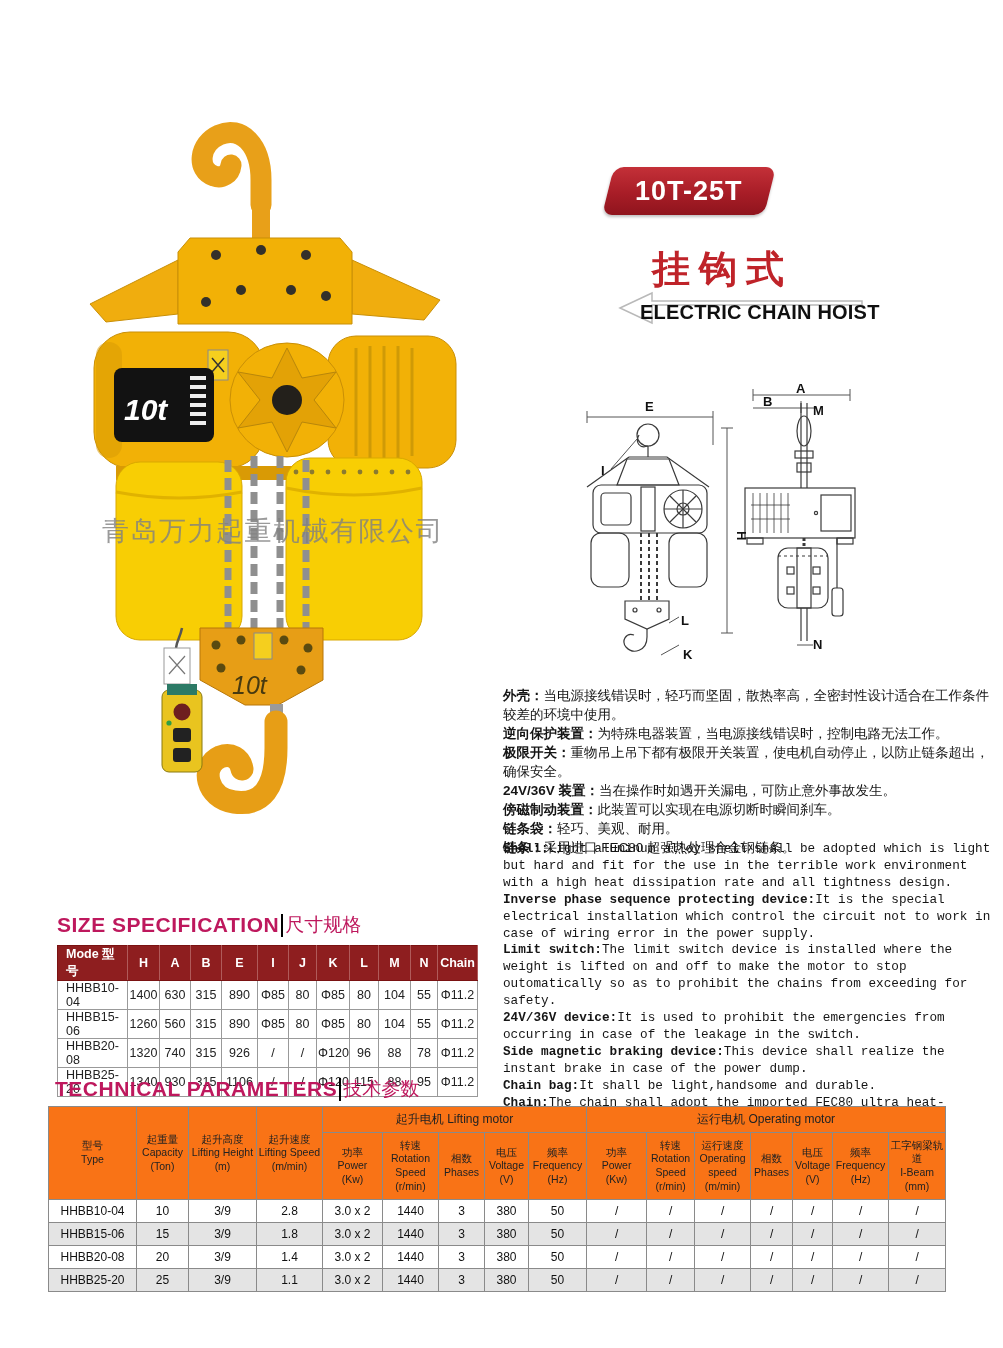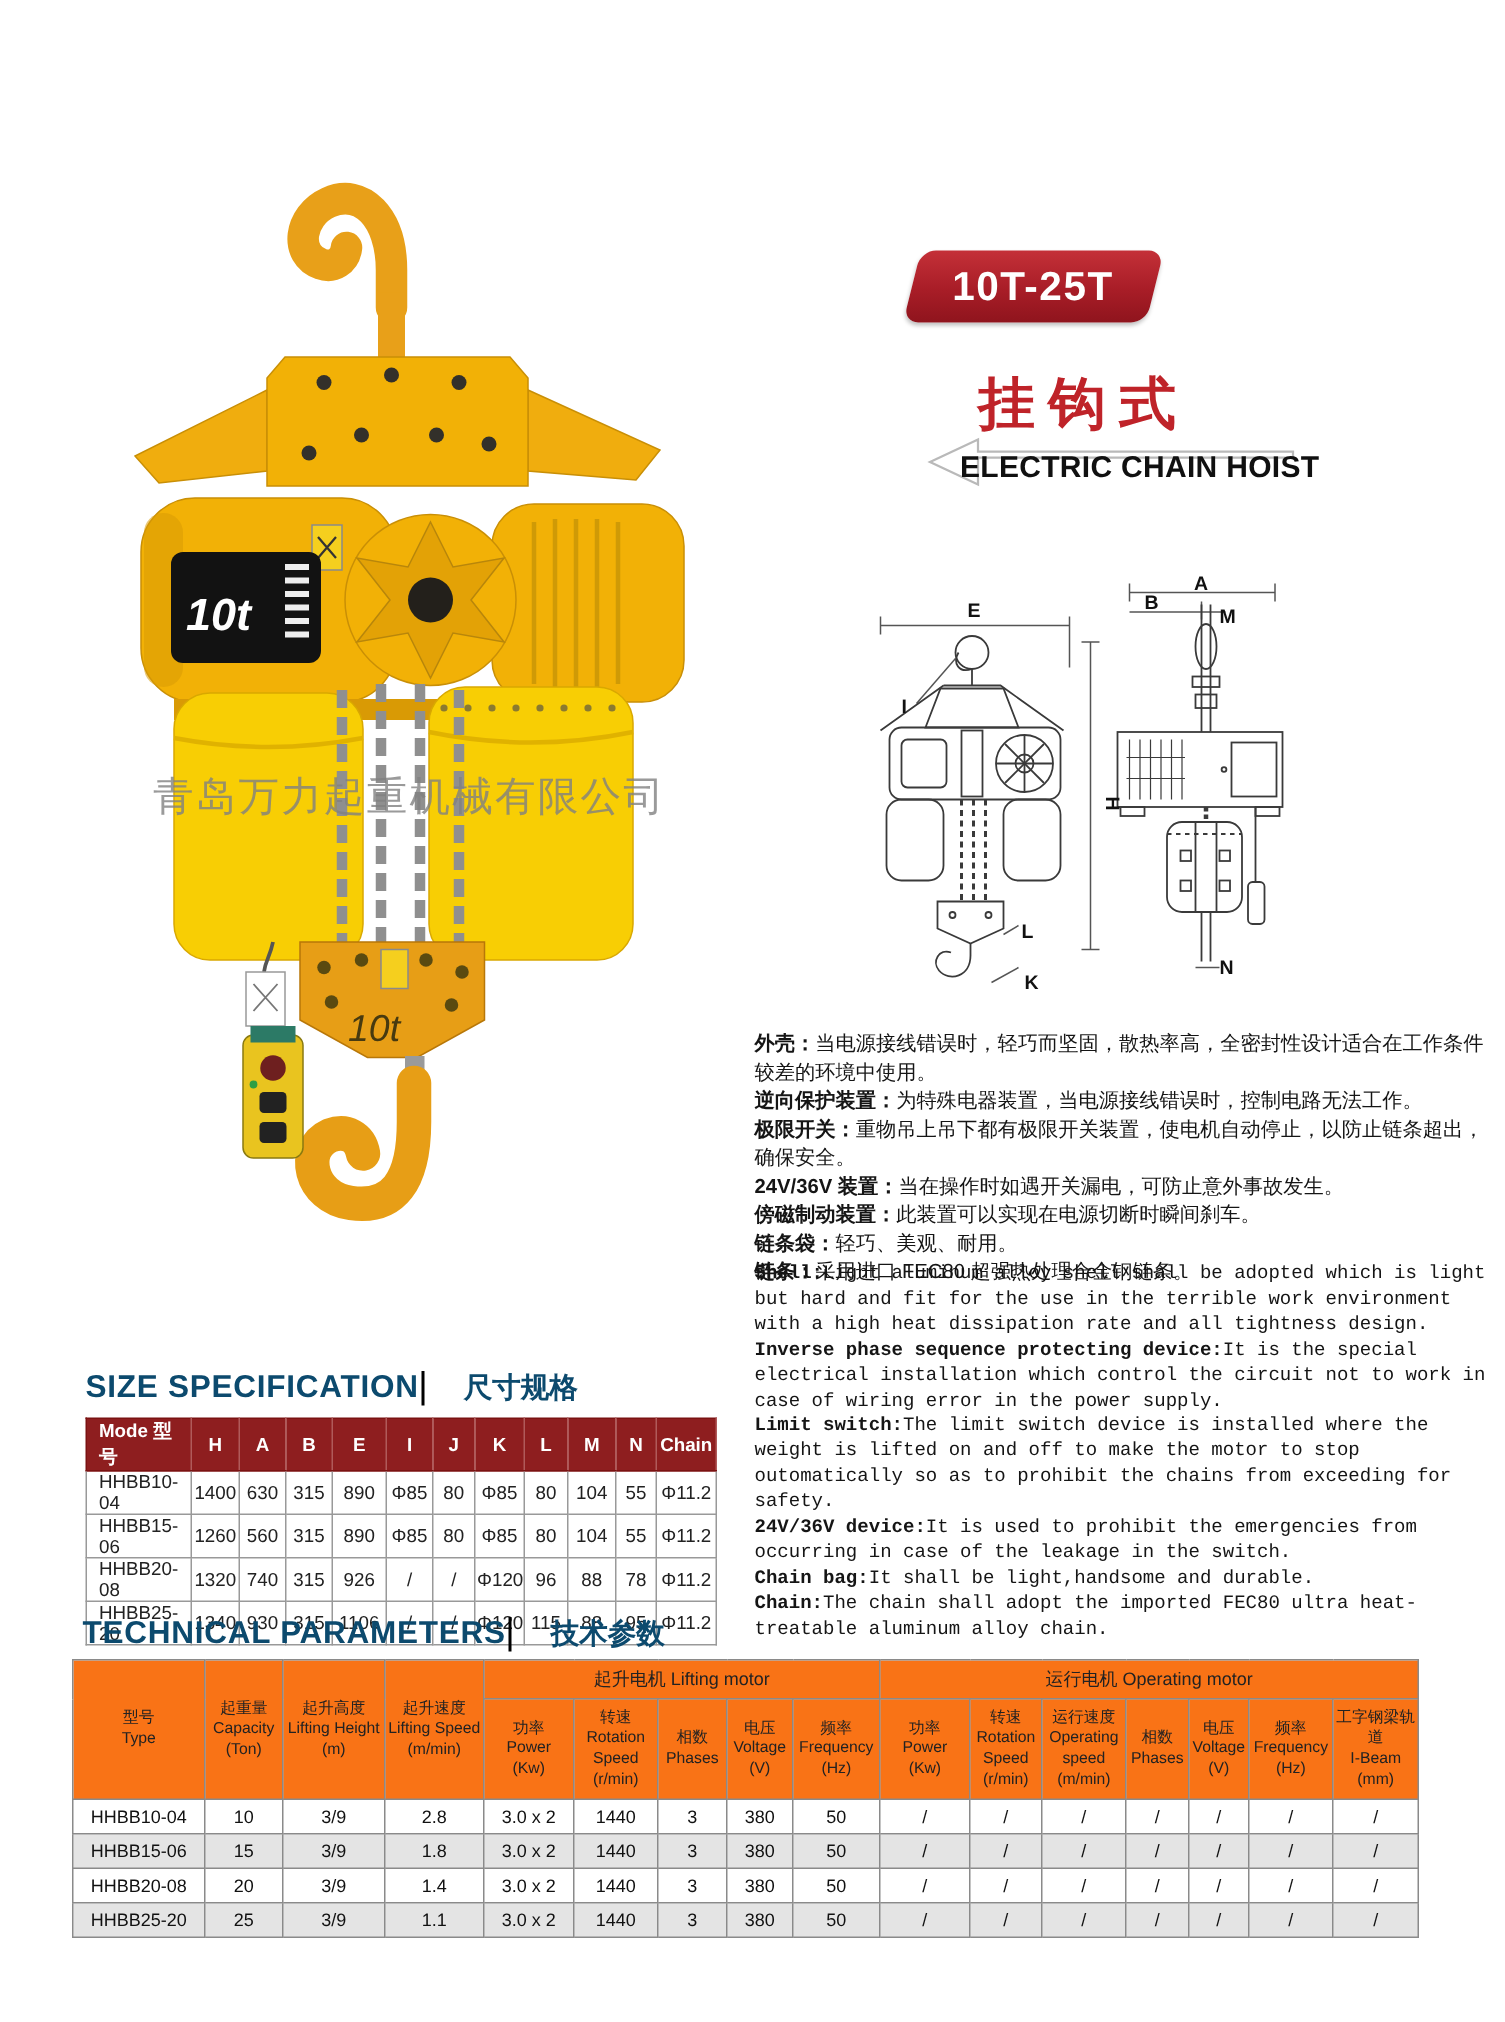--- a/index.html
+++ b/index.html
@@ -24,24 +24,24 @@
   .features-cn{position:absolute;left:503px;top:686px;width:494px;
                font-size:13.5px;line-height:19px;color:#151515;}
   .features-cn p{margin:0;}
   .features-cn b{font-weight:bold;}
   .features-en{position:absolute;left:503px;top:841px;width:496px;
                font-size:12.7px;line-height:16.9px;color:#151515;}
   .features-en p{margin:0;font-family:Liberation Mono, monospace;}
   .features-en b{font-weight:bold;}
 
   
-  .sec-title{position:absolute;display:flex;align-items:center;gap:2px;color:#0c4a6e;}
+  .sec-title{position:absolute;display:flex;align-items:center;gap:2px;color:#be185d;}
   .sec-title .en{font-size:21px;font-weight:bold;letter-spacing:.5px;}
   .sec-title .divider{width:2px;height:23px;background:#000;}
-  .sec-title .cn{font-size:19px;font-weight:bold;margin-left:24px;}
+  .sec-title .cn{font-size:19px;font-weight:normal;}
 
   
   .size-wrap{position:absolute;left:57px;top:945px;}
   table{border-collapse:collapse;table-layout:fixed;}
   #size-table{width:420px;font-size:12.5px;}
   #size-table th{background:#8e1e1f;color:#fff;font-weight:bold;height:22px;
                  border:1px solid #7a1212;border-right:1px solid #b05a5a;padding:0 2px;text-align:center;}
   #size-table th:first-child{text-align:left;padding-left:8px;}
   #size-table td{border:1px solid #999;height:20px;text-align:center;color:#222;padding:0 1px;}
   #size-table td:first-child{text-align:left;padding-left:8px;}
@@ -273,20 +273,21 @@
       <p><b>24V/36V 装置：</b><span>当在操作时如遇开关漏电，可防止意外事故发生。</span></p>
       <p><b>傍磁制动装置：</b><span>此装置可以实现在电源切断时瞬间刹车。</span></p>
       <p><b>链条袋：</b><span>轻巧、美观、耐用。</span></p>
       <p><b>链条：</b><span>采用进口 FEC80 超强热处理合金钢链条。</span></p>
     </div>
   <div class="features-en">
       <p><b>Shell:</b><span>Light aluminum alloy shell shall be adopted which is light but hard and fit for the use in the terrible work environment with a high heat dissipation rate and all tightness design.</span></p>
       <p><b>Inverse phase sequence protecting device:</b><span>It is the special electrical installation which control the circuit not to work in case of wiring error in the power supply.</span></p>
       <p><b>Limit switch:</b><span>The limit switch device is installed where the weight is lifted on and off to make the motor to stop outomatically so as to prohibit the chains from exceeding for safety.</span></p>
       <p><b>24V/36V device:</b><span>It is used to prohibit the emergencies from occurring in case of the leakage in the switch.</span></p>
+      <p><b>Side magnetic braking device:</b><span>This device shall realize the instant brake in case of the power dump.</span></p>
       <p><b>Chain bag:</b><span>It shall be light,handsome and durable.</span></p>
       <p><b>Chain:</b><span>The chain shall adopt the imported FEC80 ultra heat-treatable aluminum alloy chain.</span></p>
     </div>
 
   <div class="sec-title" style="left:57px;top:912px">
     <span class="en">SIZE SPECIFICATION</span>
     <span class="divider"></span>
     <span class="cn">尺寸规格</span>
   </div>
   <div class="size-wrap">

